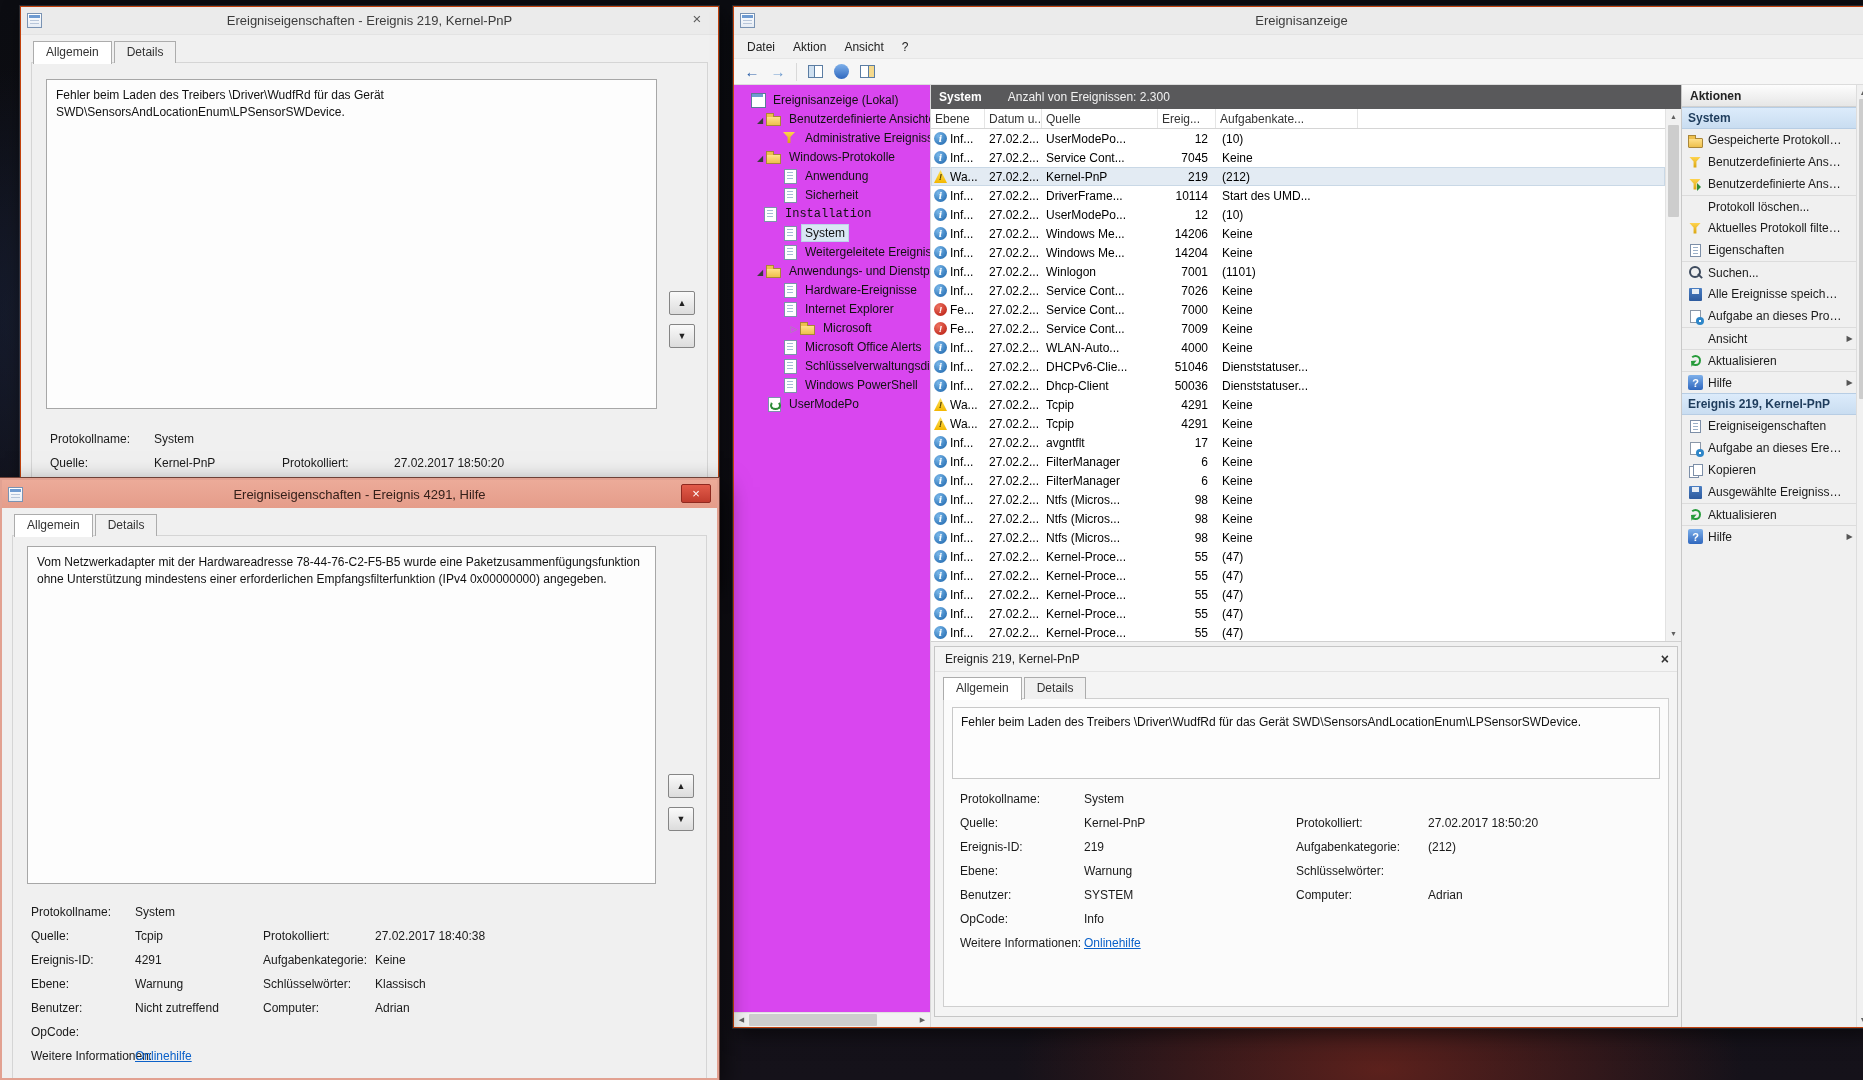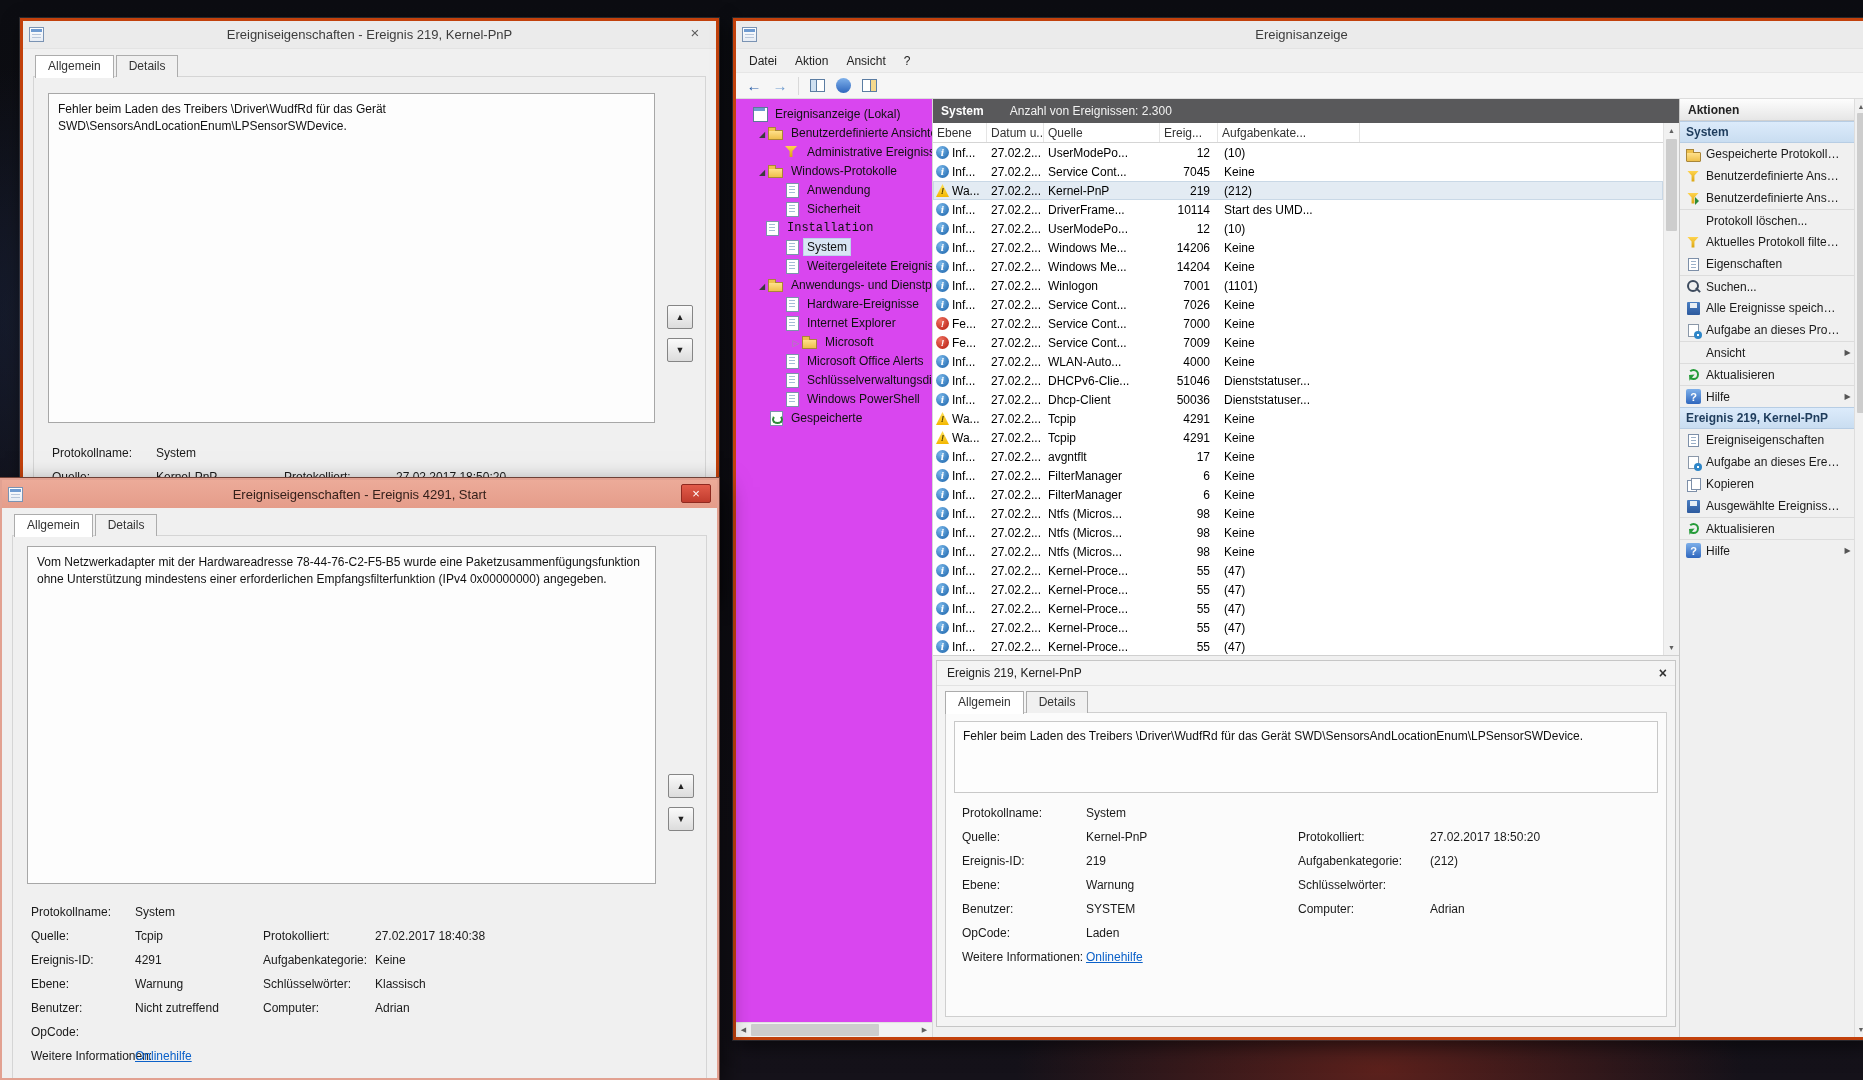--- a/index.html
+++ b/index.html
@@ -7,21 +7,21 @@
   body{
     width:1863px;height:1080px;overflow:hidden;position:relative;
     font-family:"Liberation Sans","DejaVu Sans",sans-serif;font-size:12px;color:#1a1a1a;
     background:
       radial-gradient(ellipse 520px 220px at 1380px 1070px, rgba(150,45,30,.55), transparent 70%),
       radial-gradient(ellipse 700px 360px at 120px 320px, rgba(30,42,72,.55), transparent 72%),
       linear-gradient(#0c0d12,#15121a);
   }
   
   .window{position:absolute;background:#f0f0f0;}
-  .win-inactive{border:3px solid #c2410c;box-shadow:0 0 0 1px rgba(255,255,255,.12),3px 6px 18px rgba(0,0,0,.55);margin-top:12px;}
+  .win-inactive{border:1px solid #c2410c;box-shadow:0 0 0 1px rgba(255,255,255,.12),3px 6px 18px rgba(0,0,0,.55);}
   .titlebar{height:28px;display:flex;align-items:center;padding:0 6px;position:relative;flex:none;}
   .tb-light{background:#ebebeb;border-bottom:1px solid #e3e3e3;}
   .tb-active{background:linear-gradient(#ecab99,#e59d8a);}
   .title-text{position:absolute;left:40px;right:40px;text-align:center;font-size:13px;color:#3c3c3c;white-space:nowrap;overflow:hidden;}
   .tb-active .title-text{color:#35201a;}
   .app-icon{width:15px;height:15px;flex:none;position:relative;background:linear-gradient(#ffffff,#e6ecf4);border:1px solid #7a93b3;}
   .app-icon::before{content:"";position:absolute;left:1px;top:1px;right:1px;height:3px;background:#6f9bd1;}
   .app-icon::after{content:"";position:absolute;left:2px;top:6px;right:2px;height:5px;
     background:repeating-linear-gradient(#b8c6da 0 1px,transparent 1px 3px);}
   .close-plain{position:absolute;right:8px;top:3px;width:26px;text-align:center;font-size:15px;color:#5c5c5c;cursor:default;}
@@ -347,21 +347,21 @@
 
         <div class="tree-item" style="padding-left: 36px;">
           <span class="tree-arrow"></span>
           <span class="t-icon log"></span>
           <span class="t-label">Windows PowerShell</span>
         </div>
 
         <div class="tree-item" style="padding-left: 20px;">
           <span class="tree-arrow"></span>
           <span class="t-icon subs"></span>
-          <span class="t-label">Gespeicherte</span>
+          <span class="t-label">UserModePo</span>
         </div>
 
       <div class="h-scroll">
         <div class="sb-btn-h">◀</div>
         <div class="h-thumb"></div>
         <div class="h-fill"></div>
         <div class="sb-btn-h">▶</div>
       </div>
     </div>
 
@@ -724,21 +724,21 @@
               <span class="fv2"></span>
             </div>
             <div class="frow">
               <span class="fl">Benutzer:</span>
               <span class="fv">SYSTEM</span>
               <span class="fl2">Computer:</span>
               <span class="fv2">Adrian</span>
             </div>
             <div class="frow">
               <span class="fl">OpCode:</span>
-              <span class="fv">Laden</span>
+              <span class="fv">Info</span>
               <span class="fl2"></span>
                 <span class="fv2"></span>
             </div>
             <div class="frow">
               <span class="fl">Weitere Informationen:</span>
               <span class="fv link">Onlinehilfe</span>
               <span class="fl2"></span>
                 <span class="fv2"></span>
             </div>
           </div>
@@ -867,21 +867,21 @@
         <div class="sb-thumb-a"></div>
         <div class="sb-btn sb-bottom2">▼</div>
       </div>
     </div>
   </div>
 </div>
 
 <div class="window dlg2">
   <div class="titlebar tb-active">
     <span class="app-icon"></span>
-    <span class="title-text">Ereigniseigenschaften - Ereignis 4291, Start</span>
+    <span class="title-text">Ereigniseigenschaften - Ereignis 4291, Hilfe</span>
     <span class="close-red">×</span>
   </div>
   <div class="dlg-body">
     <div class="tabs">
       <div class="tab active">Allgemein</div>
       <div class="tab">Details</div>
     </div>
     <div class="d-page">
       <div class="desc-row">
         <div class="desc-box">Vom Netzwerkadapter mit der Hardwareadresse 78-44-76-C2-F5-B5 wurde eine Paketzusammenfügungsfunktion ohne Unterstützung mindestens einer erforderlichen Empfangsfilterfunktion (IPv4 0x00000000) angegeben.</div>

